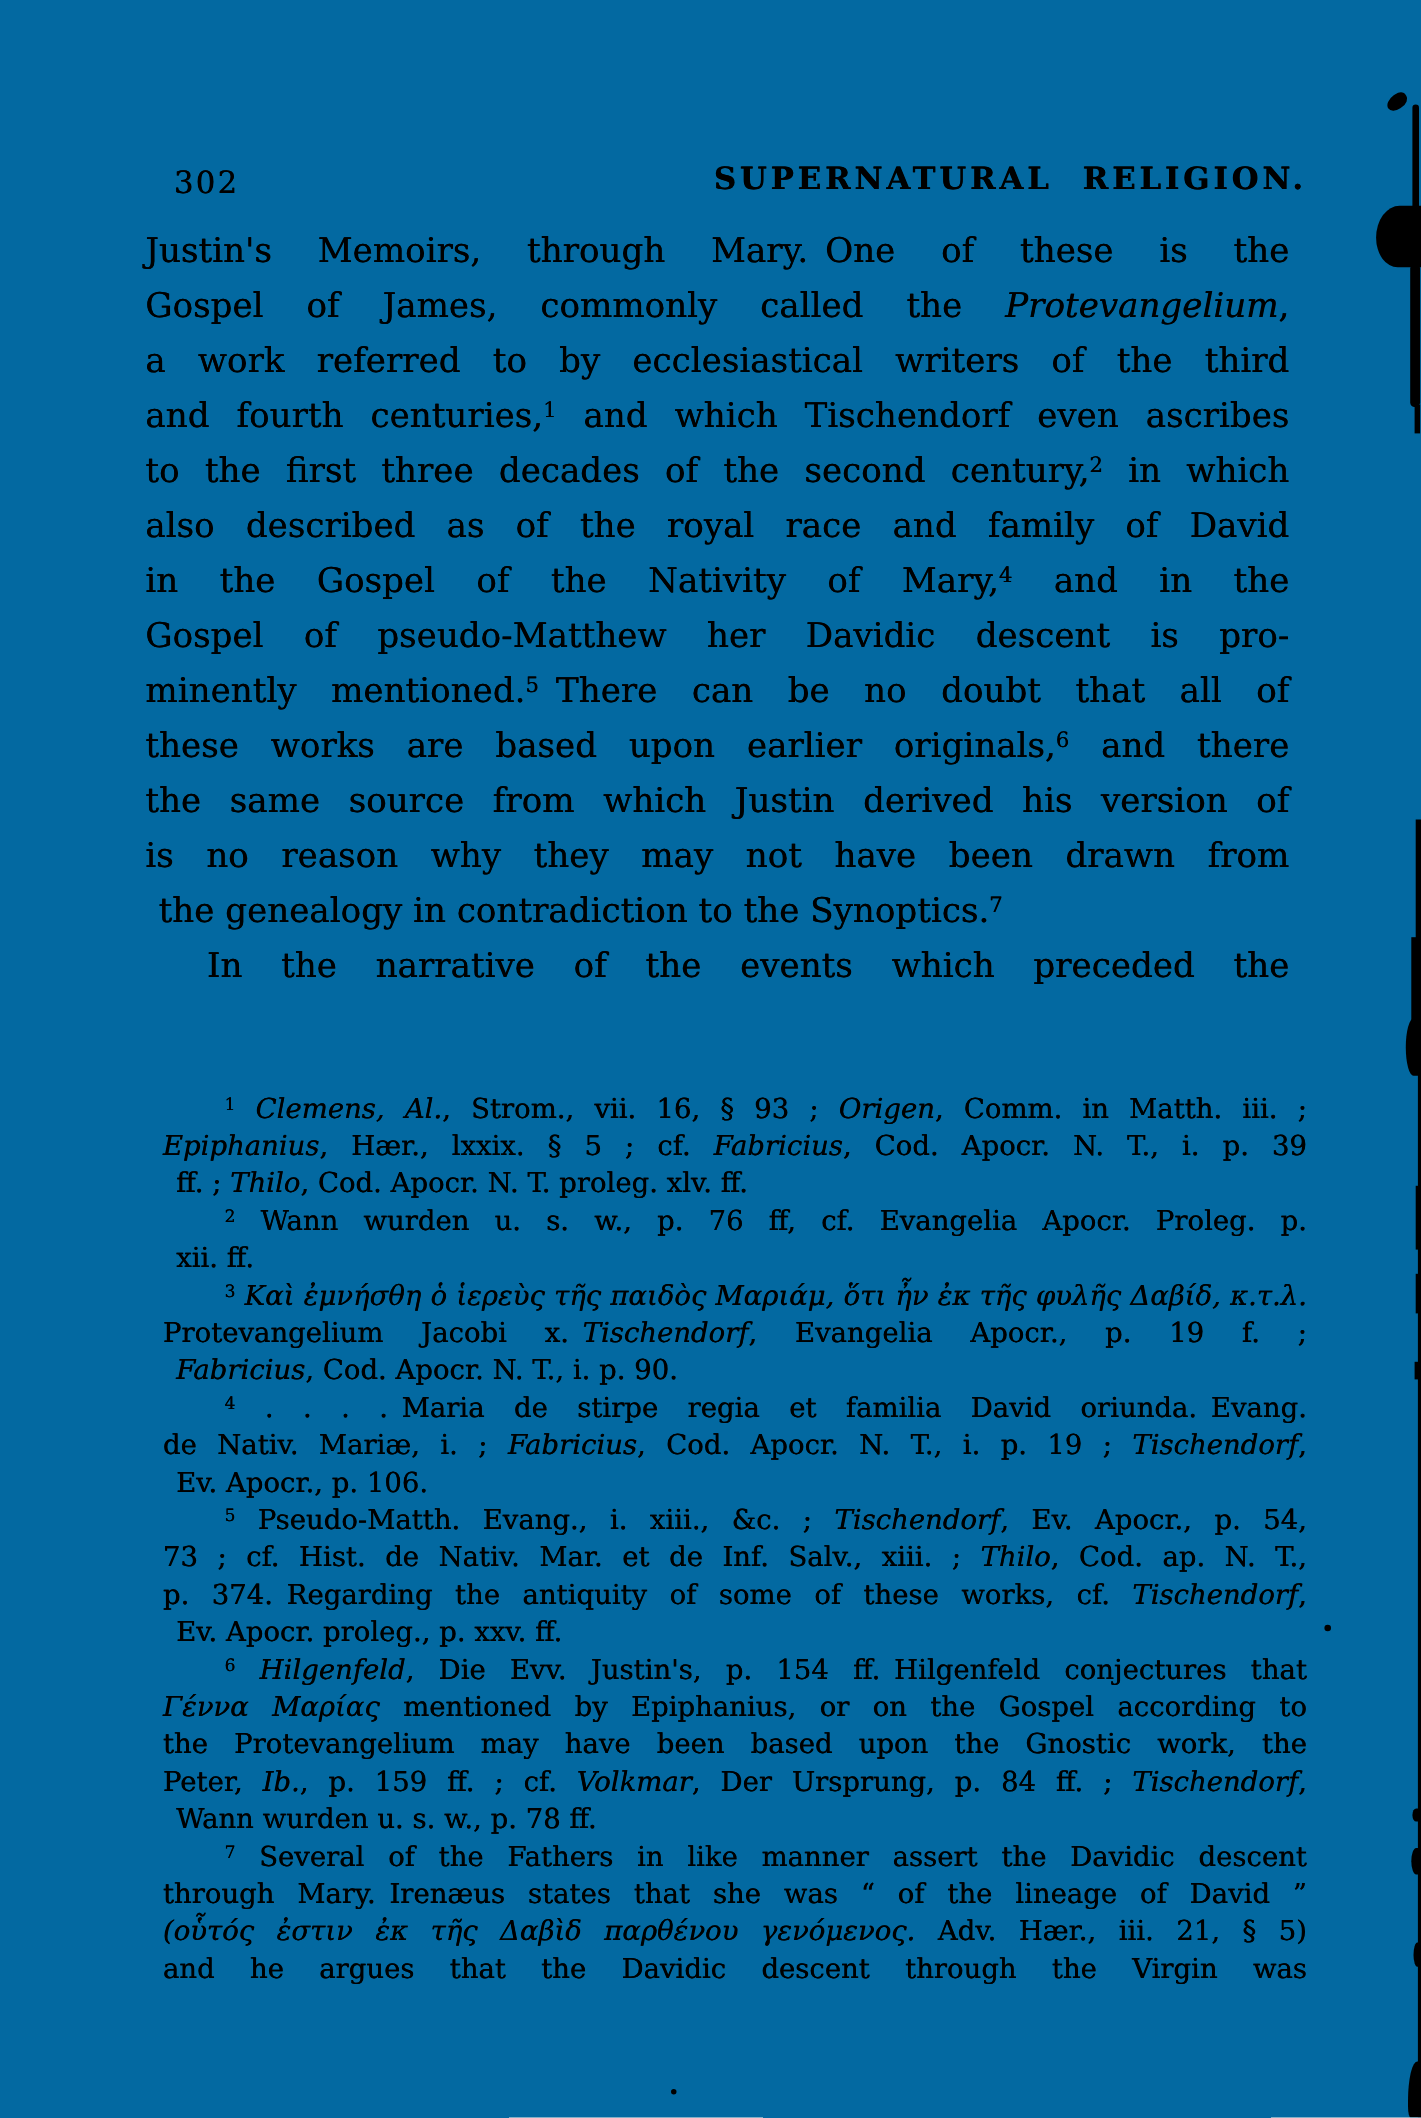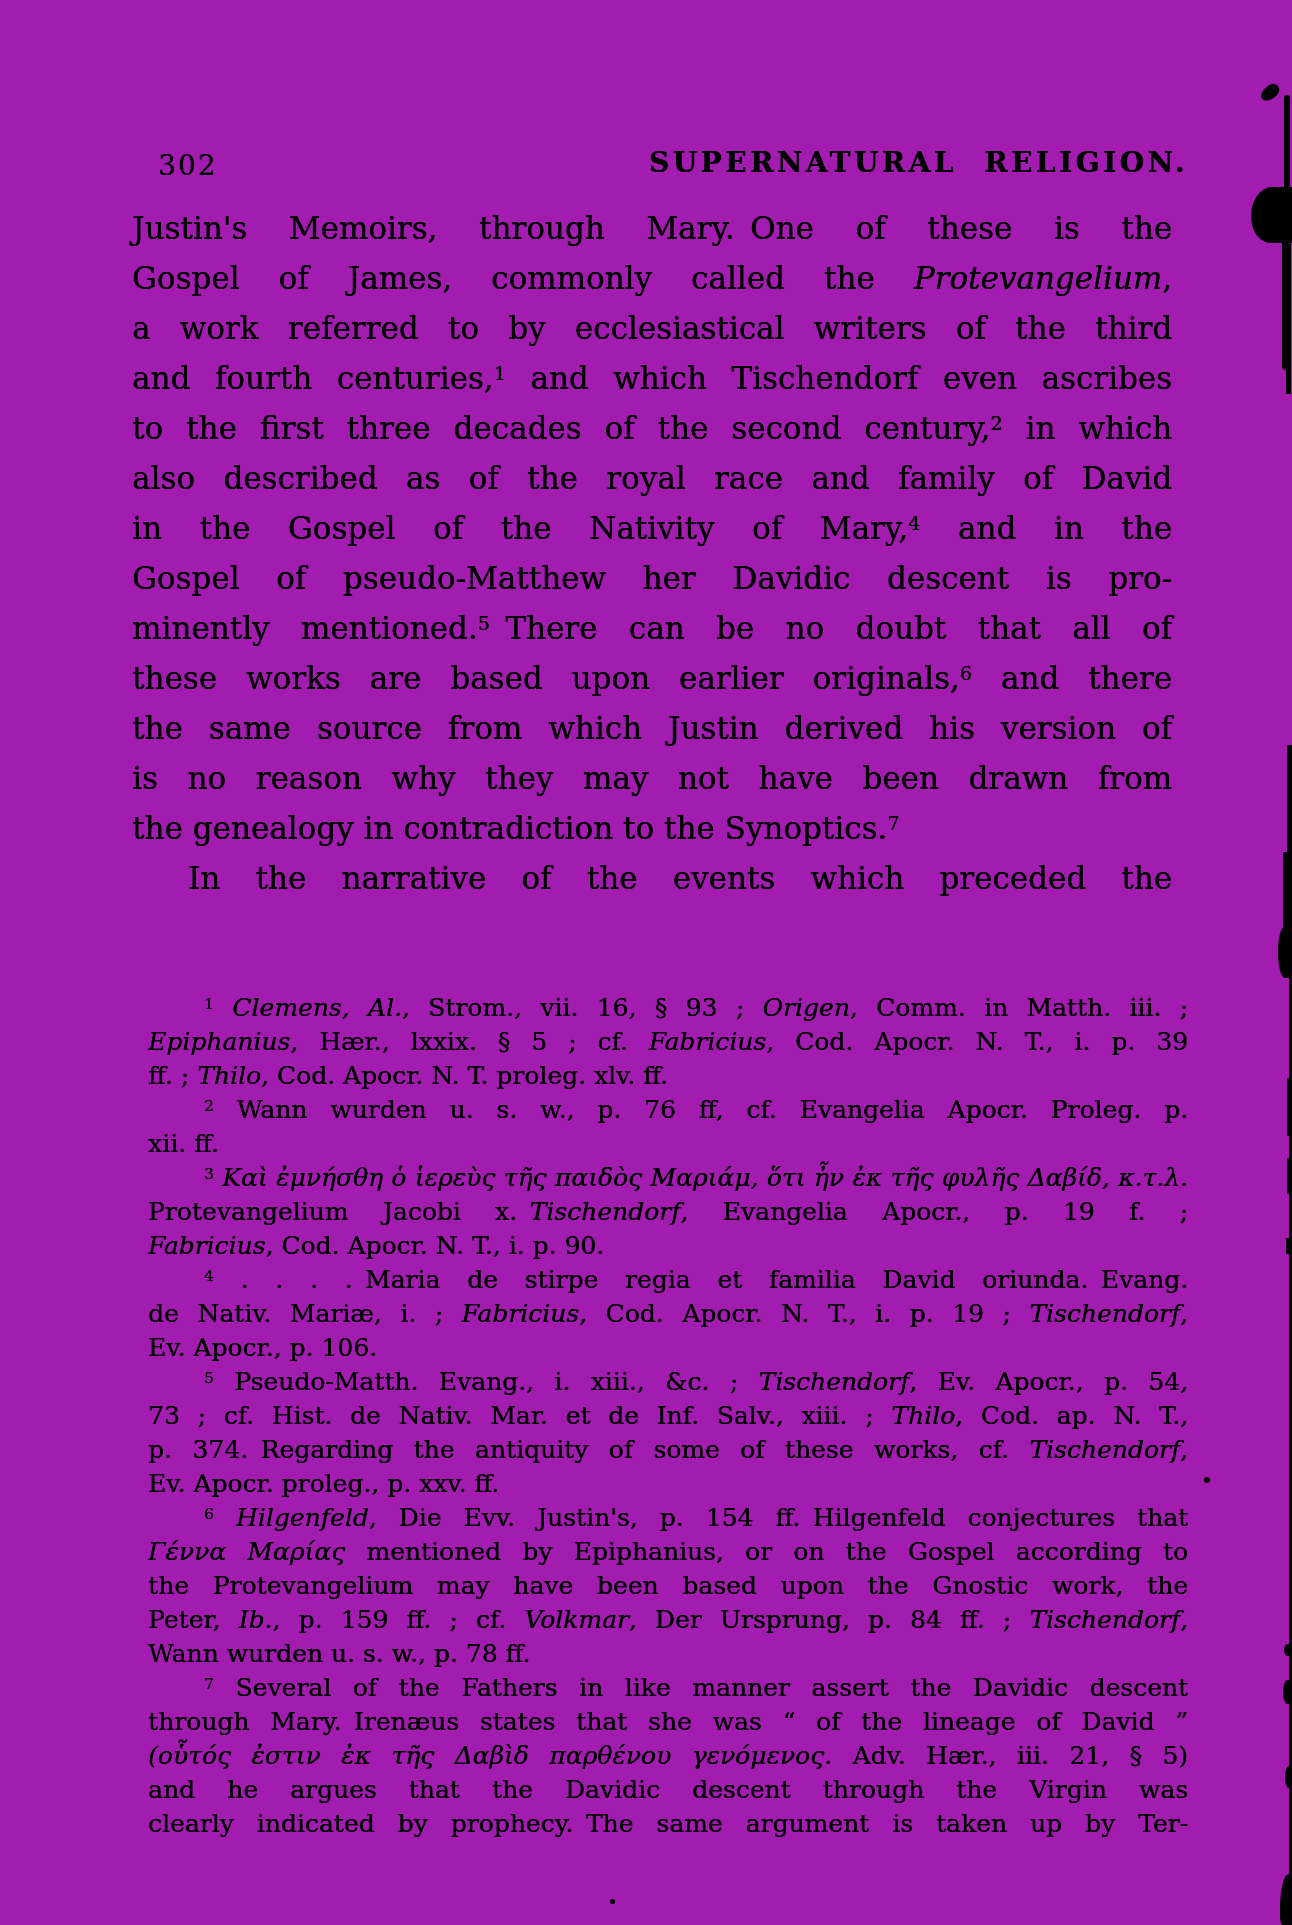--- a/index.html
+++ b/index.html
@@ -1,30 +1,30 @@
 <!DOCTYPE html>
 <html><head>
 <meta charset="utf-8">
 <style>
   html,body{margin:0;padding:0;background:#e8e8e8;}
   .page{
     position:relative;width:1292px;height:1925px;margin:0 auto;
-    background:#a21caf;color:#000;overflow:hidden;
+    background:#0369a1;color:#000;overflow:hidden;
     font-family:"DejaVu Serif","Liberation Serif",serif;
     text-shadow:0.35px 0 0 currentColor;
   }
   .pagehead{position:absolute;top:146px;left:148px;width:1040px;height:40px;}
   .pagenum{position:absolute;left:10px;top:3px;font-size:28px;letter-spacing:2px;}
   .runtitle{position:absolute;left:0;right:0;top:0;text-align:right;font-size:28px;letter-spacing:3.5px;word-spacing:14px;font-weight:bold;}
   .bodytext{position:absolute;top:203px;left:132px;width:1040px;font-size:31px;}
   .bodytext .line{height:50px;line-height:50px;}
   .footnotes{position:absolute;top:991px;left:148px;width:1040px;font-size:25px;}
   .footnotes .line{height:34px;line-height:34px;}
   .line{text-align:justify;text-align-last:justify;}
-  .line.last{text-align-last:left;}
+  .line.last{text-align-last:left;margin-left:12px;}
   .para.indent .line:first-child{text-indent:56px;}
   .it{font-style:italic;}
   .gr{font-style:italic;margin-top:23px;}
   .sup{font-size:0.62em;position:relative;top:-0.45em;}
   .ink{position:absolute;background:#000;}
 </style>
 </head>
 <body>
 
 <div class="page">
@@ -107,17 +107,16 @@
         <div class="line"><span class="gr">Γέννα Μαρίας</span><span> mentioned by Epiphanius, or on the Gospel according to</span></div>
         <div class="line"><span>the Protevangelium may have been based upon the Gnostic work, the</span></div>
         <div class="line"><span>Peter, </span><span class="it">Ib.</span><span>, p. 159 ff. ; cf. </span><span class="it">Volkmar</span><span>, Der Ursprung, p. 84 ff. ; </span><span class="it">Tischendorf</span><span>,</span></div>
         <div class="line last"><span>Wann wurden u. s. w., p. 78 ff.</span></div>
       </div>
       <div class="para indent">
         <div class="line"><span class="sup">7</span><span> Several of the Fathers in like manner assert the Davidic descent</span></div>
         <div class="line"><span>through Mary. Irenæus states that she was “ of the lineage of David ”</span></div>
         <div class="line"><span class="gr">(οὗτός ἐστιν ἐκ τῆς Δαβὶδ παρθένου γενόμενος.</span><span> Adv. Hær., iii. 21, § 5)</span></div>
         <div class="line"><span>and he argues that the Davidic descent through the Virgin was</span></div>
-        <div class="line"><span>clearly indicated by prophecy. The same argument is taken up by Ter-</span></div>
       </div>
     </section>
 
 </div>
 
 </body></html>

